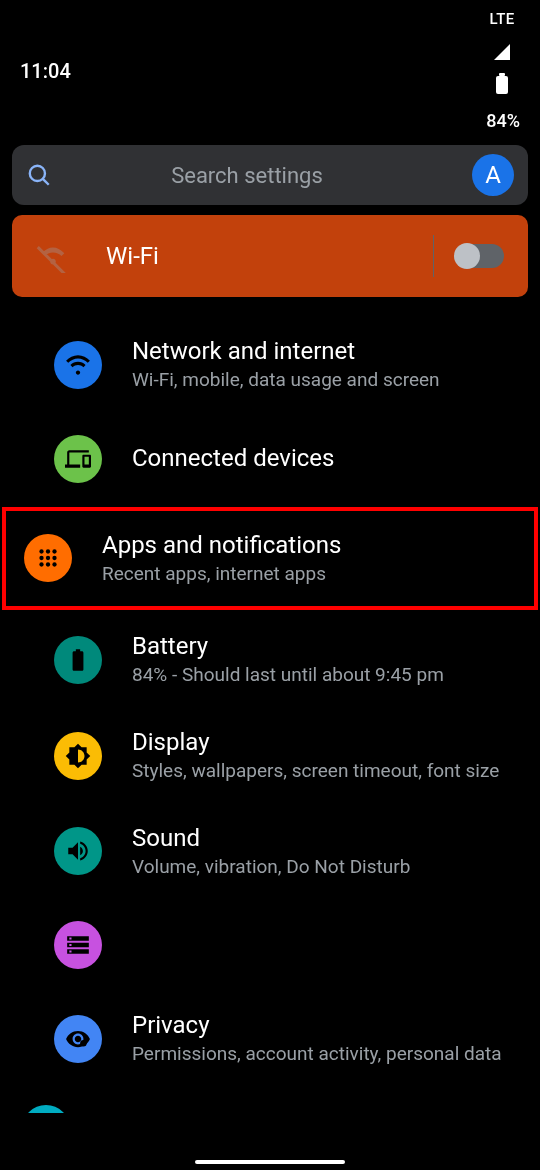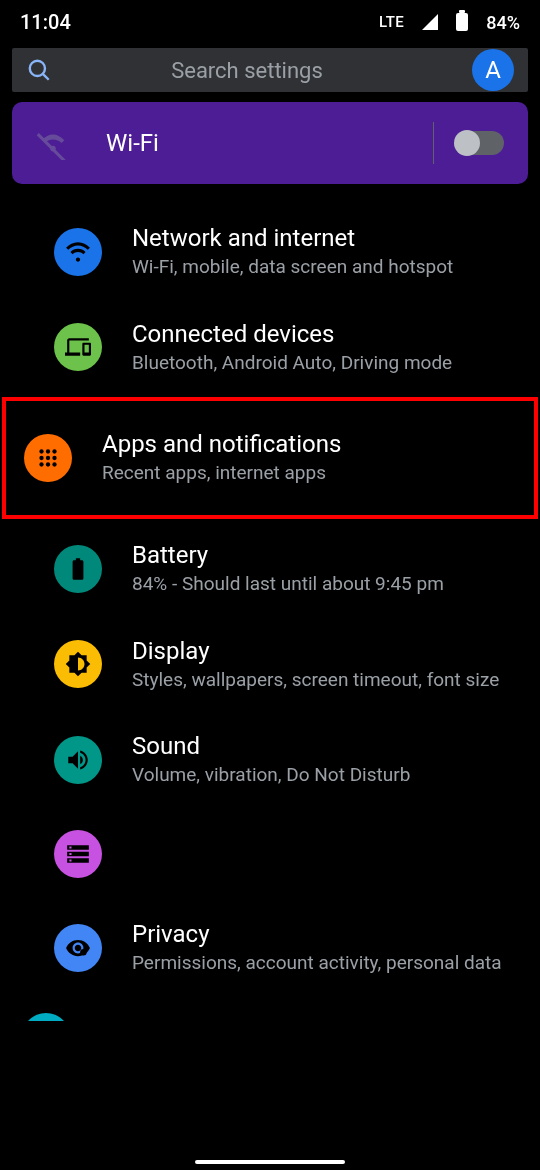--- a/index.html
+++ b/index.html
@@ -22,20 +22,21 @@
       align-items: center;
       padding: 10px 20px 6px 20px;
       font-size: 20px;
       font-weight: 500;
     }
     .status-right {
       display: flex;
       align-items: center;
       gap: 16px;
       font-size: 18px;
+      flex-direction: column;
     }
     .status-right .lte {
       font-size: 15px;
       letter-spacing: 0.5px;
       margin-right: 2px;
     }
     .signal-icon {
       display: inline-block;
       width: 0;
       height: 0;
@@ -58,22 +59,22 @@
       top: -3px;
       left: 3px;
       width: 6px;
       height: 3px;
       background: #fff;
       border-radius: 1px;
     }
     .search-bar {
       margin: 8px 12px;
       background: #303134;
-      border-radius: 2px;
-      height: 44px;
+      border-radius: 12px;
+      height: 60px;
       display: flex;
       align-items: center;
       padding: 0 14px;
     }
     .search-icon-svg {
       width: 26px;
       height: 26px;
       flex-shrink: 0;
     }
     .search-placeholder {
@@ -90,21 +91,21 @@
       background: #1a73e8;
       display: flex;
       align-items: center;
       justify-content: center;
       color: #fff;
       font-size: 24px;
       flex-shrink: 0;
     }
     .wifi-card {
       margin: 10px 12px;
-      background: #4c1d95;
+      background: #c2410c;
       border-radius: 10px;
       height: 82px;
       display: flex;
       align-items: center;
       padding: 0 24px;
     }
     .wifi-off-icon {
       width: 34px;
       height: 34px;
       opacity: 0.5;
@@ -141,21 +142,21 @@
     }
     .setting-item {
       display: flex;
       align-items: center;
       padding: 20px 22px;
       min-height: 92px;
       margin-left: 32px;
     }
     .setting-item.highlighted {
       border: 4px solid #ff0000;
-      padding: 29px 18px;
+      padding: 20px 18px;
       margin: 2px 2px;
     }
     .icon-circle {
       width: 48px;
       height: 48px;
       border-radius: 50%;
       display: flex;
       align-items: center;
       justify-content: center;
       flex-shrink: 0;
@@ -242,33 +243,32 @@
 <div class="settings-list">
 
   <div class="setting-item">
     <div class="icon-circle bg-blue">
       <svg viewBox="0 0 24 24" fill="#000">
           <path d="M12 21c1.1 0 2-.9 2-2s-.9-2-2-2-2 .9-2 2 .9 2 2 2zm-7-9l2 2c1.3-1.3 3.1-2 5-2s3.7.7 5 2l2-2c-1.9-1.9-4.4-3-7-3s-5.1 1.1-7 3zm-4-4l2 2c2.4-2.4 5.7-4 9-4s6.6 1.6 9 4l2-2C20.1 5.1 16.3 3 12 3S3.9 5.1 1 8z"></path>
         </svg>
     </div>
     <div class="setting-text">
       <div class="setting-title">Network and internet</div>
-      <div class="setting-subtitle">Wi-Fi, mobile, data screen and hotspot</div>
+      <div class="setting-subtitle">Wi-Fi, mobile, data usage and screen</div>
     </div>
   </div>
 
   <div class="setting-item">
     <div class="icon-circle" style="background:#6cc24a">
       <svg viewBox="0 0 24 24" fill="#000">
           <path d="M4 6h18V4H4c-1.1 0-2 .9-2 2v11H0v3h14v-3H4V6zm19 2h-6c-.55 0-1 .45-1 1v10c0 .55.45 1 1 1h6c.55 0 1-.45 1-1V9c0-.55-.45-1-1-1zm-1 9h-4v-7h4v7z"></path>
         </svg>
     </div>
     <div class="setting-text">
       <div class="setting-title">Connected devices</div>
-      <div class="setting-subtitle">Bluetooth, Android Auto, Driving mode</div>
     </div>
   </div>
 
   <div class="setting-item highlighted">
     <div class="icon-circle bg-orange">
       <svg viewBox="0 0 24 24" fill="#000">
           <circle cx="6" cy="6" r="2"></circle>
           <circle cx="12" cy="6" r="2"></circle>
           <circle cx="18" cy="6" r="2"></circle>
           <circle cx="6" cy="12" r="2"></circle>

